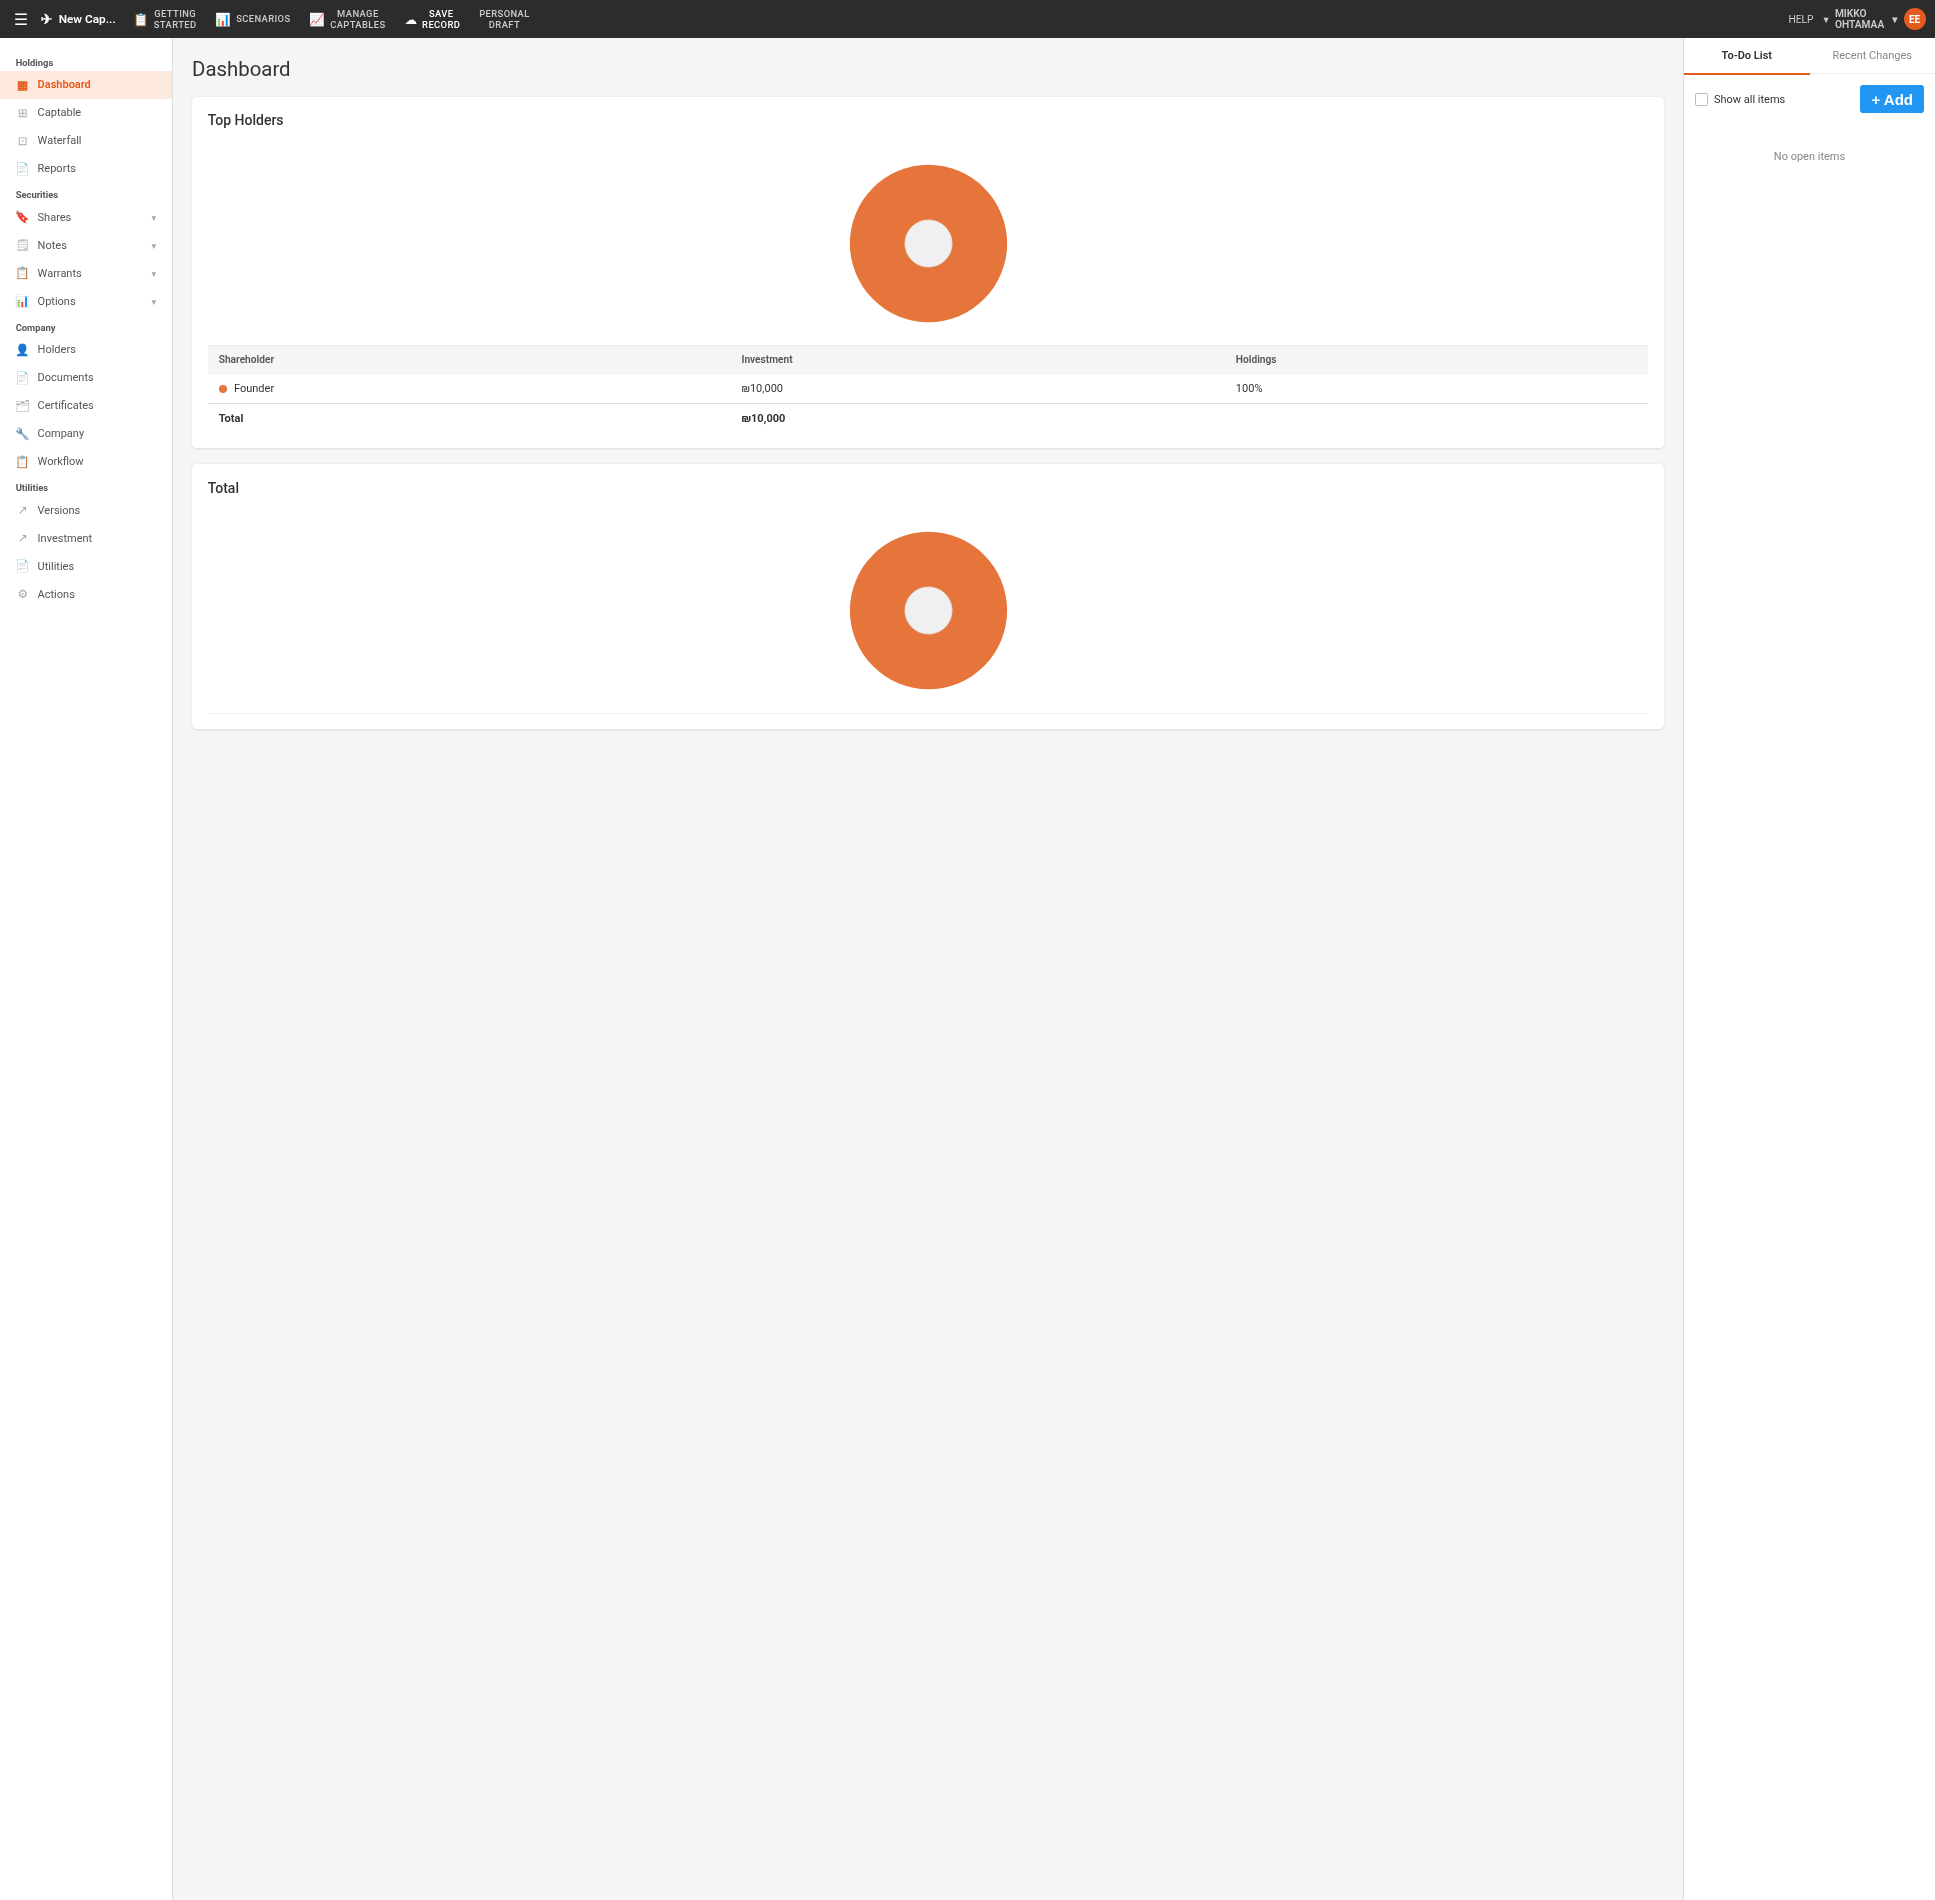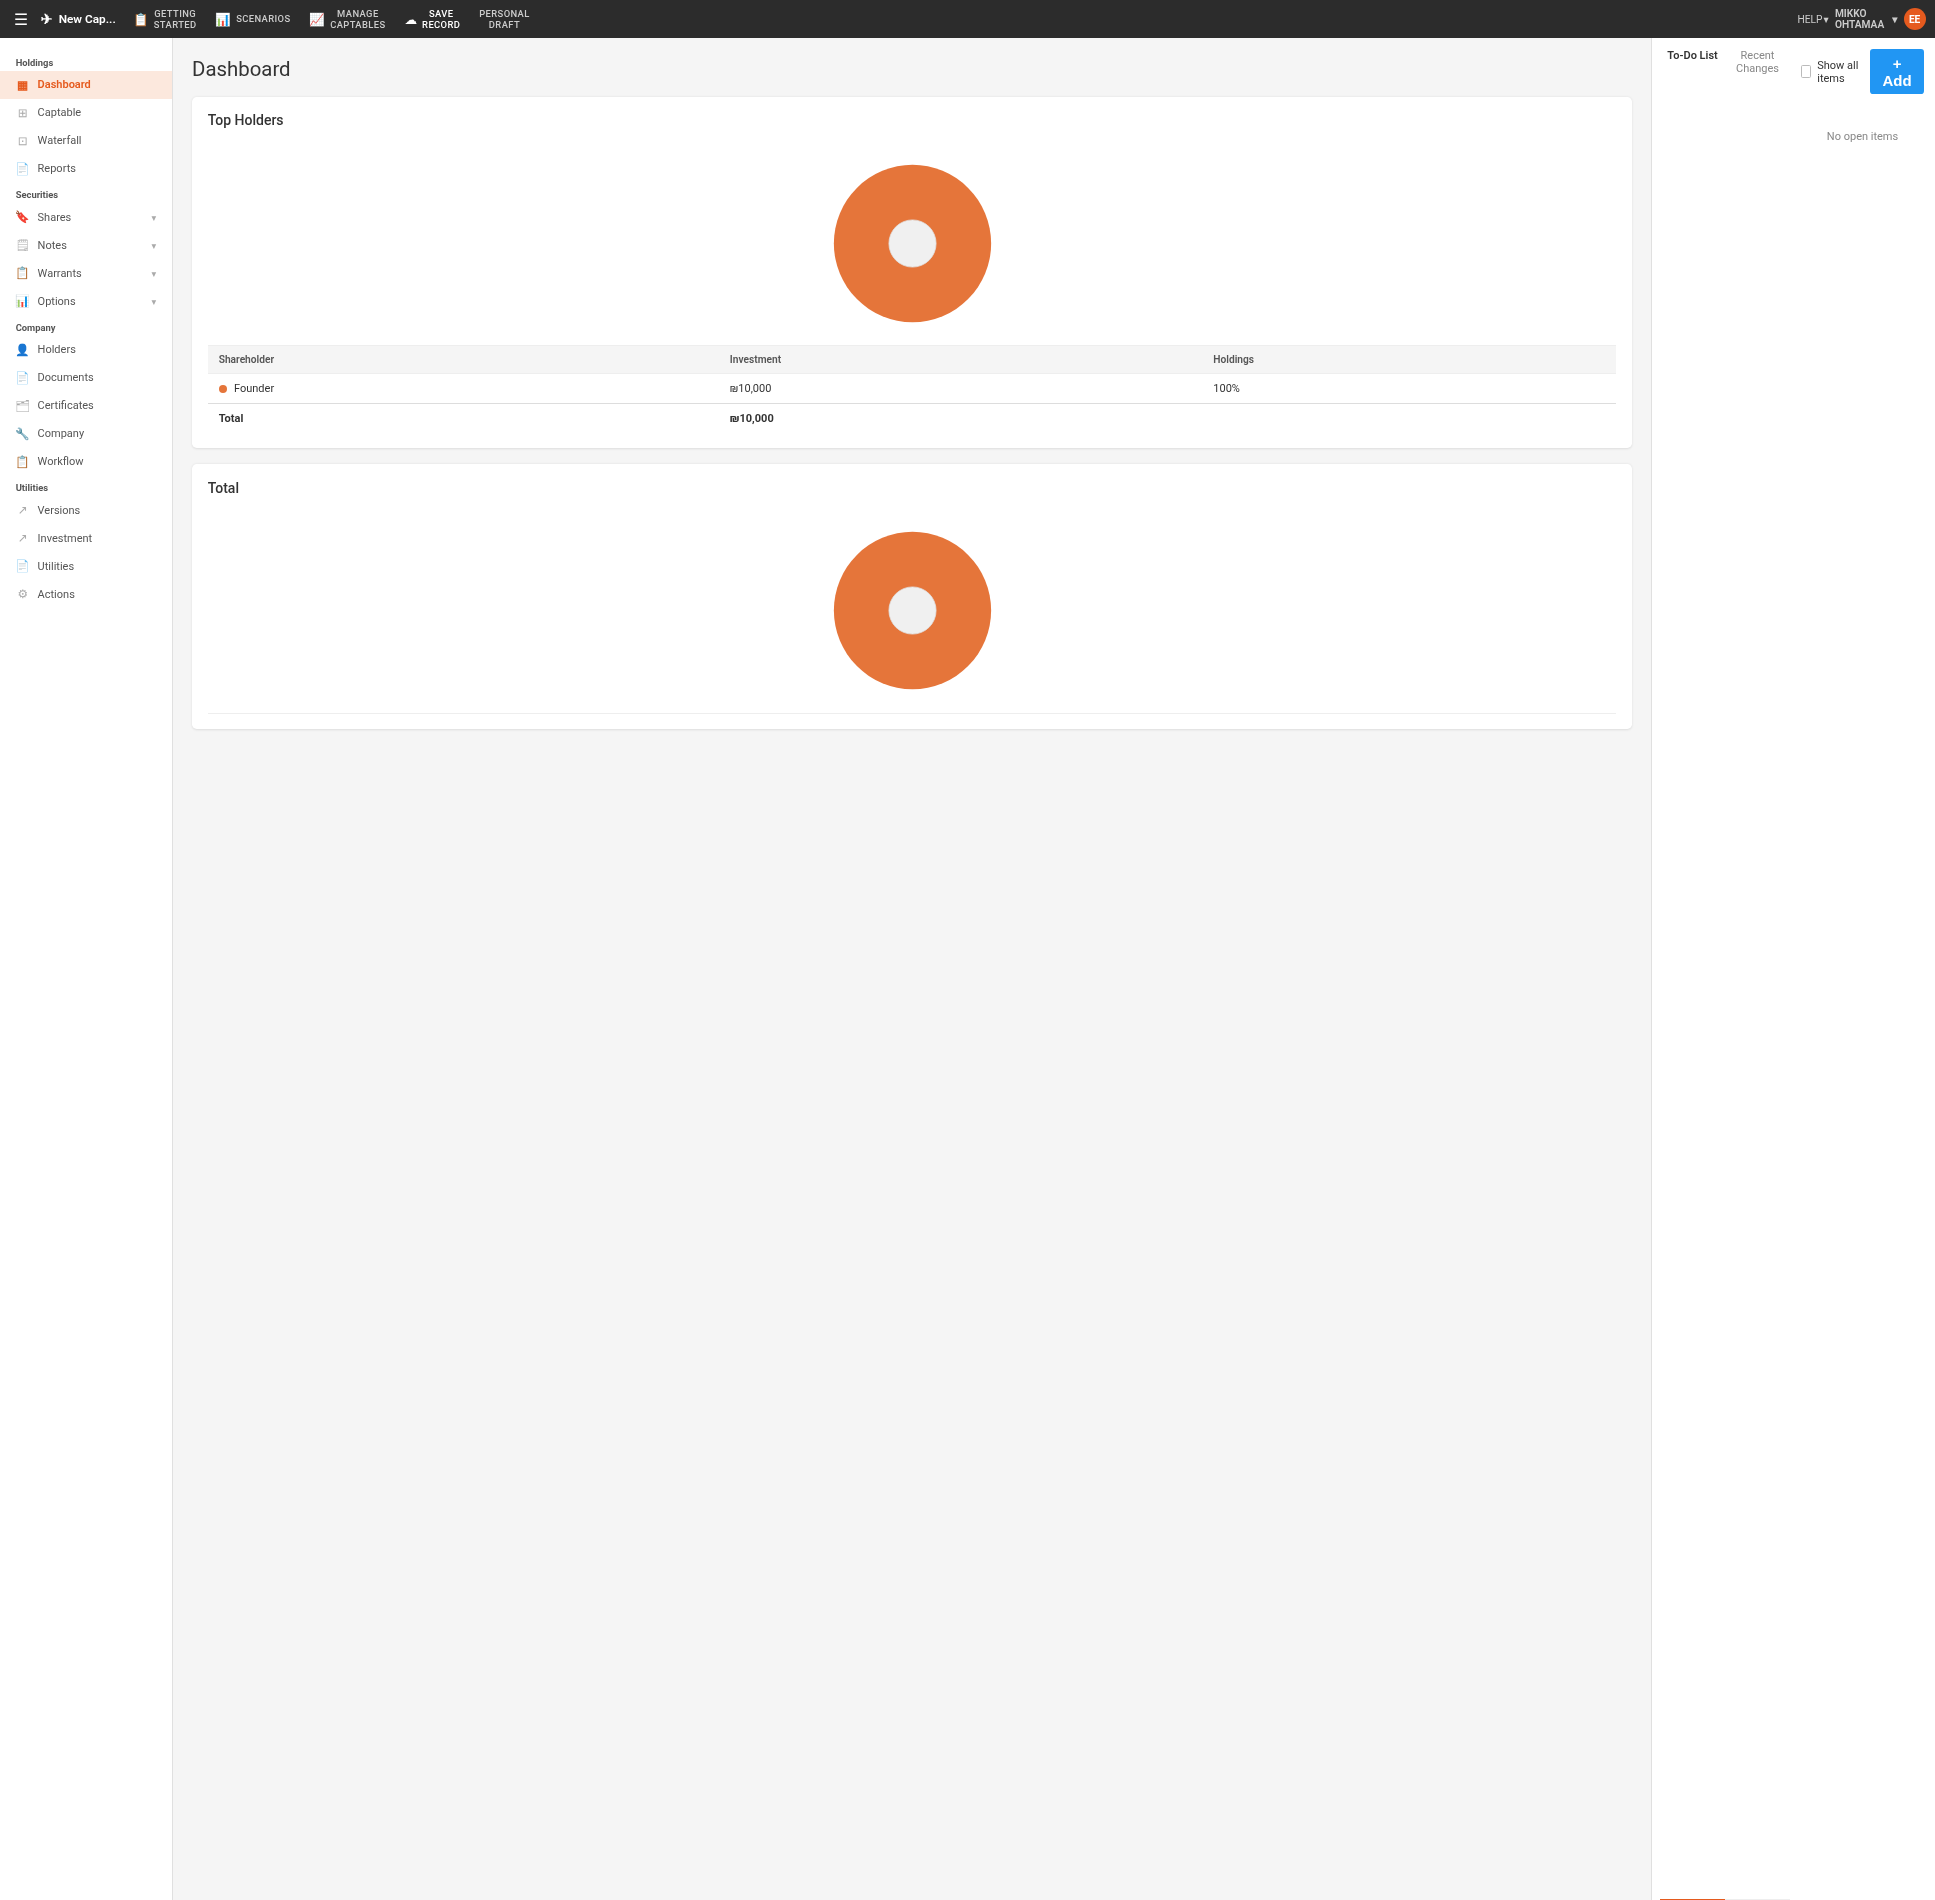--- a/index.html
+++ b/index.html
@@ -54,21 +54,21 @@
     .nav-item.highlight { color: #fff; }
     .nav-spacer { flex: 1; }
     .nav-right {
       display: flex;
       align-items: center;
       gap: 6.3px;
     }
     .nav-help {
       display: flex;
       align-items: center;
-      gap: 1px;
+      gap: 10px;
       color: #ccc;
       font-size: 10.2px;
       cursor: pointer;
       padding-left: 23px;
     }
     .nav-user {
       display: flex;
       align-items: center;
       gap: 8px;
       color: #ccc;
@@ -216,27 +216,26 @@
       width: 7.9px;
       height: 7.9px;
       border-radius: 50%;
       display: inline-block;
       margin-right: 4.7px;
       vertical-align: middle;
     }
 
     
     .right-panel {
-      width: 284px;
+      width: 252px;
       background: #fff;
       border-left: 0.8px solid #e0e0e0;
       flex-shrink: 0;
       display: flex;
-      flex-direction: row;
-      padding-left: 8px;
+      flex-direction: column;
     }
     .right-panel-tabs {
       display: flex;
       border-bottom: 1.6px solid #eee;
     }
     .right-panel-tab {
       flex: 1;
       text-align: center;
       padding: 11px 0;
       font-size: 11px;

